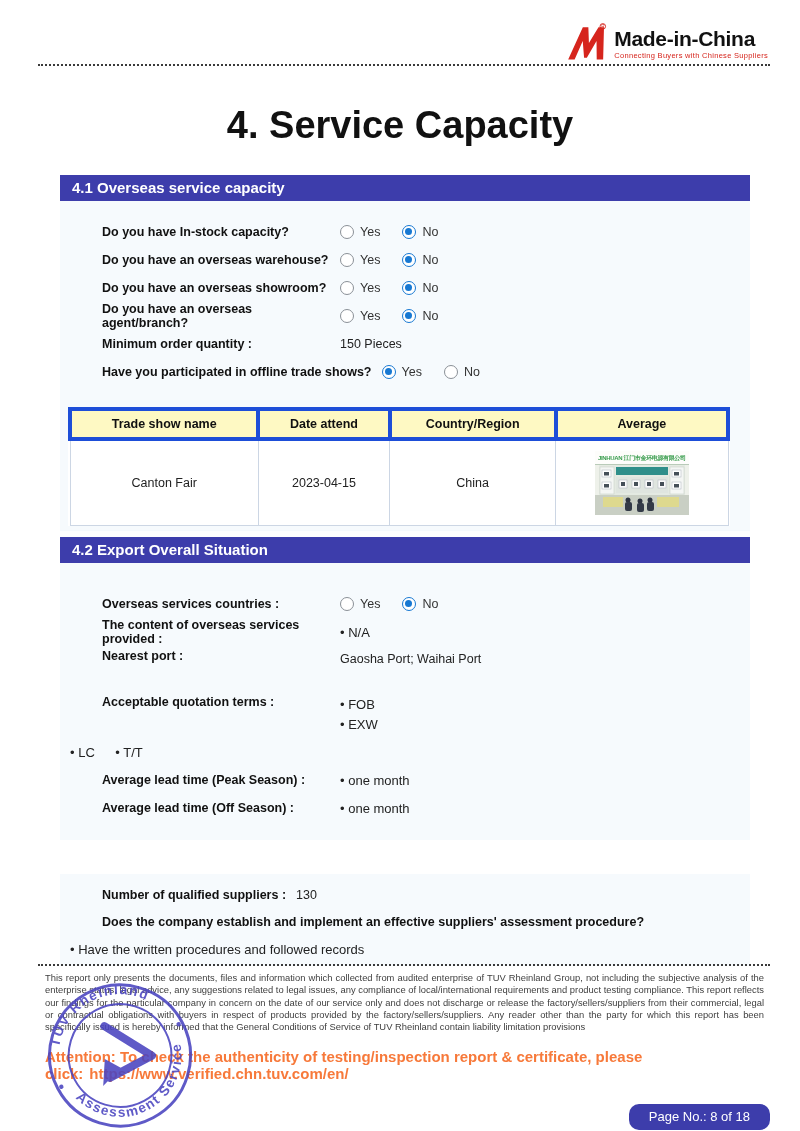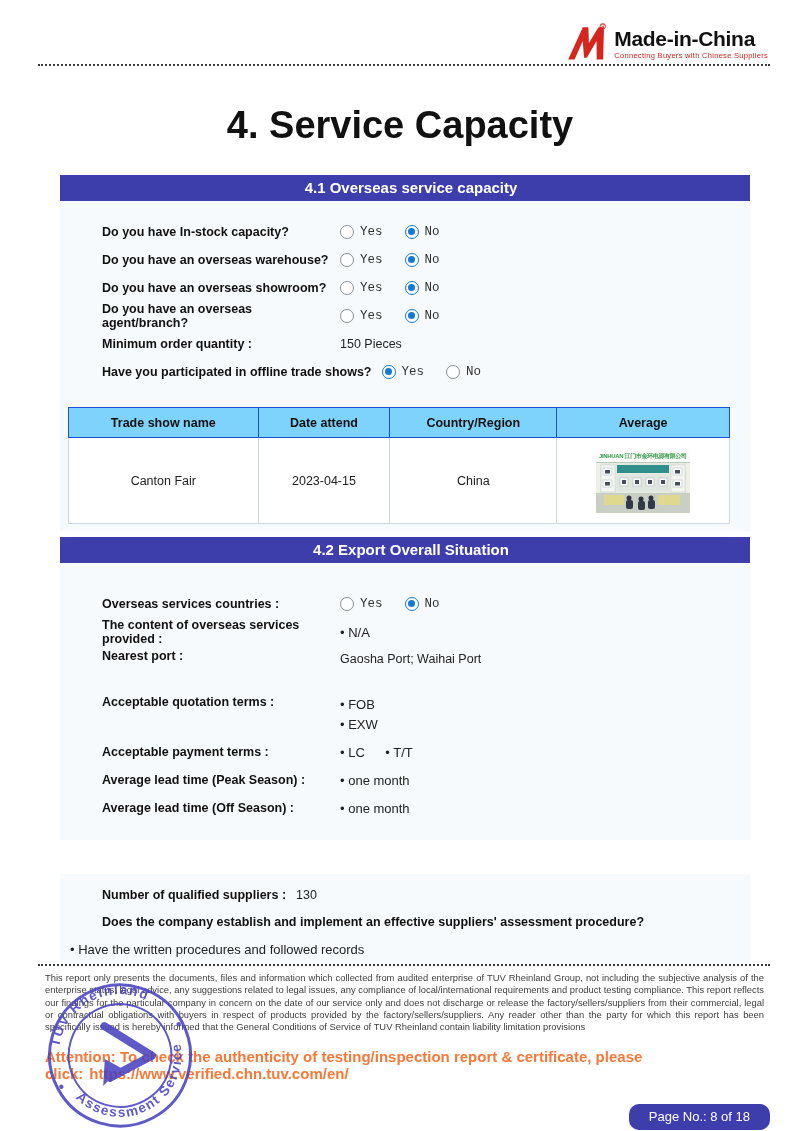--- a/index.html
+++ b/index.html
@@ -19,44 +19,44 @@
   .mic-logo { position:absolute; right:32px; top:22px; display:flex; align-items:flex-start; }
   .mic-m { width:46px; height:40px; margin-right:2px; }
   .mic-col { padding-top:6px; }
   .mic-name { font-size:21px; font-weight:bold; color:#111; letter-spacing:-0.3px; line-height:22px; }
   .mic-tag { font-size:7.5px; color:#d6251d; margin-top:1px; letter-spacing:0.3px; }
 
   
   .page-title { position:absolute; left:0; right:0; top:104px; text-align:center; font-size:38px; font-weight:bold; color:#111; }
 
   
-  .section-head { position:absolute; left:60px; width:690px; height:26px; background:#3d3dab; color:#fff; font-size:15px; font-weight:bold; line-height:26px; padding-left:12px;text-align:center; }
+  .section-head { position:absolute; left:60px; width:690px; height:26px; background:#3d3dab; color:#fff; font-size:15px; font-weight:bold; line-height:26px; padding-left:12px; }
   .section-body { position:absolute; left:60px; width:690px; background:#f6fafd; }
 
   .row { position:absolute; left:10px; right:8px; display:flex; align-items:center; height:22px; }
   .lbl { font-size:12.5px; font-weight:bold; color:#111; width:270px; flex:none;padding-left:32px; }
   .lbl.wide { width:auto; margin-right:10px; }
   .val { font-size:12.5px; color:#222; }
   .val-col { font-size:12.5px; color:#222; width:170px; line-height:20px; }
   .bullet::before { content:"• "; }
   .bullet { display:inline-block; font-size:13px; color:#222; }
   .bullet + .bullet { margin-left:16px; }
   .stackrow { align-items:flex-start; height:auto; }
 
   
   .opts { display:flex; align-items:center; gap:22px; }
   .opt { display:flex; align-items:center; gap:6px; cursor:pointer; }
   .radio { width:14px; height:14px; border-radius:50%; border:1.5px solid #8a9097; background:#fff; position:relative; flex:none; }
   .radio.checked { border:1.8px solid #1778d2; }
   .radio.checked::after { content:""; position:absolute; left:2px; top:2px; width:7px; height:7px; border-radius:50%; background:#1778d2; }
-  .opt-label { font-size:12.5px; color:#333;font-family:Liberation Mono, monospace; }
+  .opt-label { font-size:12.5px; color:#333; }
 
   
   .tradeshow-table { position:absolute; left:8px; top:206px; width:662px; border-collapse:collapse; background:#fff; }
-  .tradeshow-table th { background:#7dd3fc; border:1px solid #1d4ed8; height:30px; font-size:12.5px; font-weight:bold; color:#111;margin-left:12px; }
+  .tradeshow-table th { background:#fef9c3; border:4px solid #1d4ed8; height:30px; font-size:12.5px; font-weight:bold; color:#111;margin-left:12px; }
   .tradeshow-table td { border:1px solid #ccd6e4; height:86px; text-align:center; font-size:12.5px; color:#222; }
   .c1{width:190px;} .c2{width:132px;} .c3{width:167px;} .c4{width:173px;}
   .booth { display:block; margin:0 auto; }
 
   
   .ftr-dotted { position:absolute; left:38px; right:30px; top:964px; border-bottom:2px dotted #3a3a3a; }
   .disclaimer { position:absolute; left:45px; right:36px; top:972px; font-size:9.4px; line-height:12.3px; color:#3e3e3e; text-align:justify; }
   .attention { position:absolute; left:45px; right:30px; top:1048px; font-size:15px; font-weight:bold; color:#f7793a; }
   .attention .url { margin-left:6px; }
   .page-badge { position:absolute; right:30px; top:1104px; background:#3d3dab; color:#fff; font-size:13px; font-weight:normal; padding:5px 20px 6px 20px; border-radius:10px; }
@@ -249,21 +249,20 @@
 
     <div class="row stackrow" style="top:132px;">
       <span class="lbl">Acceptable quotation terms :</span>
       <span class="val-col">
         <span class="bullet" style="display:block;">FOB</span>
         <span class="bullet" style="display:block; margin-left:0;">EXW</span>
       </span>
     </div>
 
     <div class="row" style="top:178px;">
-      <span class="lbl">Acceptable payment terms :</span>
       <span>
         <span class="bullet">LC</span>
         <span class="bullet">T/T</span>
       </span>
     </div>
 
     <div class="row" style="top:206px;align-items:center;">
       <span class="lbl">Average lead time (Peak Season) :</span>
       <span class="bullet">one month</span>
     </div>

